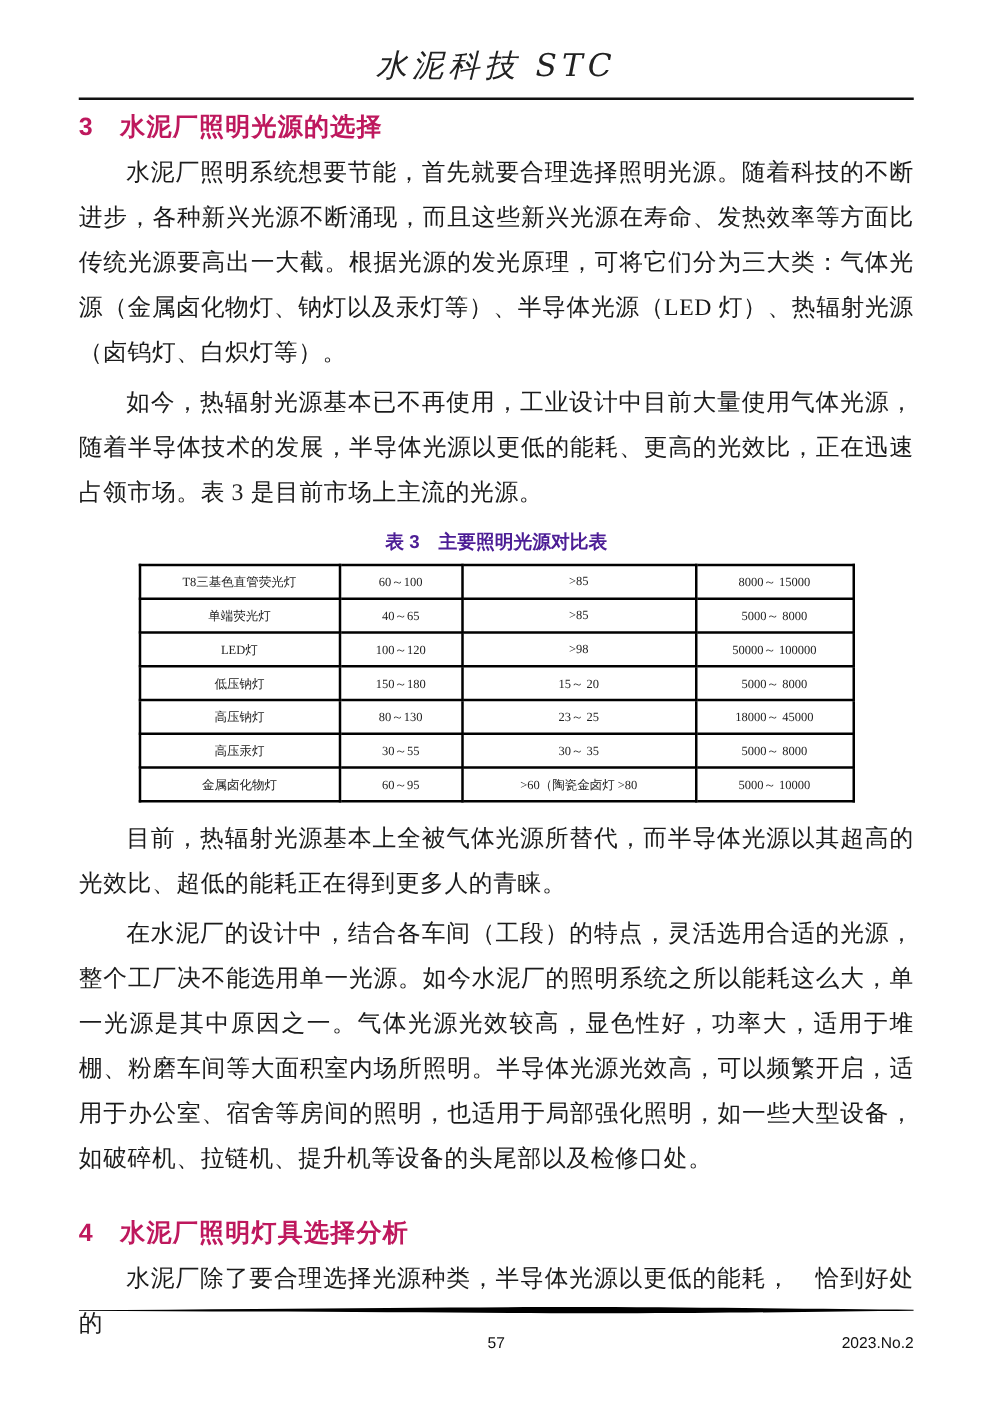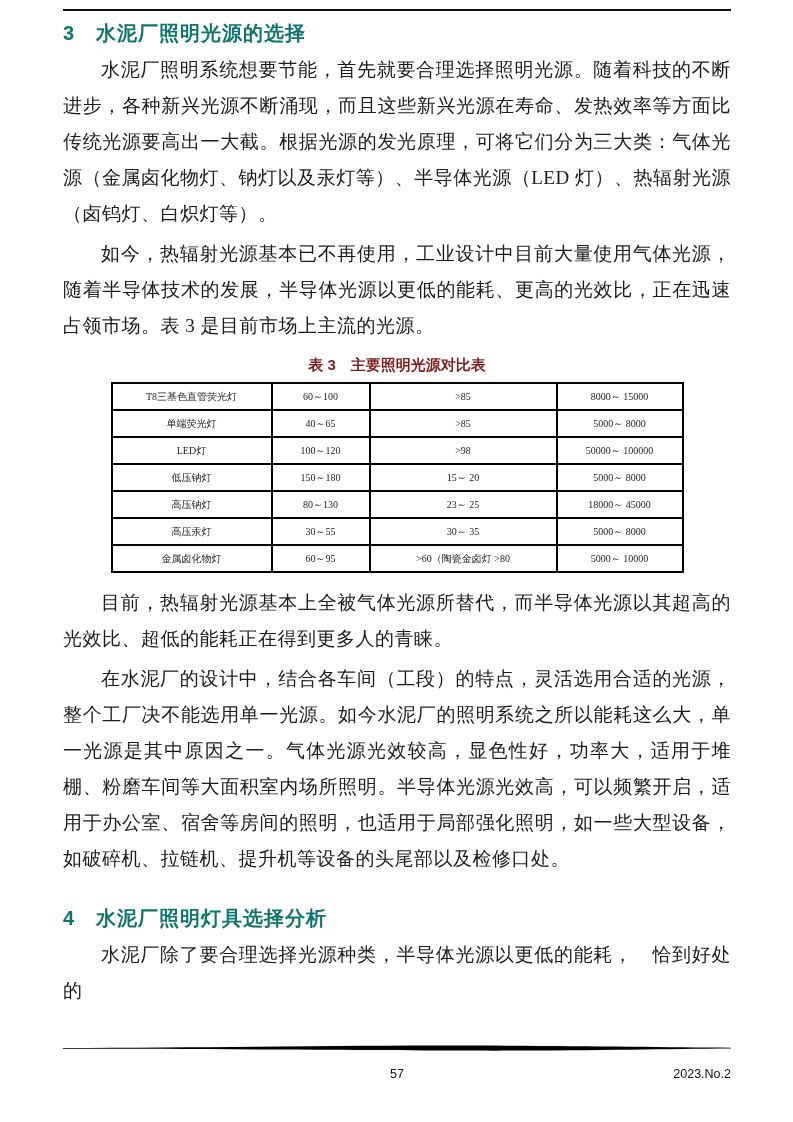--- a/index.html
+++ b/index.html
@@ -32,41 +32,41 @@
     border-bottom: 2.5px solid #111;
   }
   
   .sec-heading {
     margin: 7px 0 0 0;
     font-family: "Liberation Sans", "DejaVu Sans", sans-serif;
     font-weight: 700;
     font-size: 20px;
     line-height: 30px;
     letter-spacing: 1px;
-    color: #0f766e;
+    color: #be185d;
   }
   
   .para {
     margin: 4px 0 0 0;
     font-size: 19px;
     line-height: 36px;
     letter-spacing: 0.5px;
     text-align: justify;
     text-indent: 2em;
     color: #1b1b1b;
   }
   
   .table-caption {
     margin-top: 8px;
     text-align: center;
     font-family: "Liberation Sans", "DejaVu Sans", sans-serif;
     font-weight: 700;
     font-size: 15px;
     line-height: 26px;
-    color: #7f1d1d;
+    color: #4c1d95;
   }
   table.doc-table {
     width: 571px;
     margin: 4px auto 0 auto;
     border-collapse: collapse;
     table-layout: fixed;
   }
   table.doc-table th, table.doc-table td {
     border: 2px solid #000;
     height: 25px;
@@ -111,20 +111,21 @@
   }
   .issue-num {
     position: absolute; right: 0; top: 0;
   }
 </style>
 </head>
 <body>
 
 <div class="page">
 
+  <div class="journal-title">水泥科技 STC</div>
 
   <div class="header-rule"></div>
 
   <div class="sec-heading">3　水泥厂照明光源的选择</div>
 
   <p class="para">水泥厂照明系统想要节能，首先就要合理选择照明光源。随着科技的不断进步，各种新兴光源不断涌现，而且这些新兴光源在寿命、发热效率等方面比传统光源要高出一大截。根据光源的发光原理，可将它们分为三大类：气体光源（金属卤化物灯、钠灯以及汞灯等）、半导体光源（LED 灯）、热辐射光源（卤钨灯、白炽灯等）。</p>
 
   <p class="para">如今，热辐射光源基本已不再使用，工业设计中目前大量使用气体光源，随着半导体技术的发展，半导体光源以更低的能耗、更高的光效比，正在迅速占领市场。表 3 是目前市场上主流的光源。</p>
 
   <div class="table-caption">表 3　主要照明光源对比表</div>

